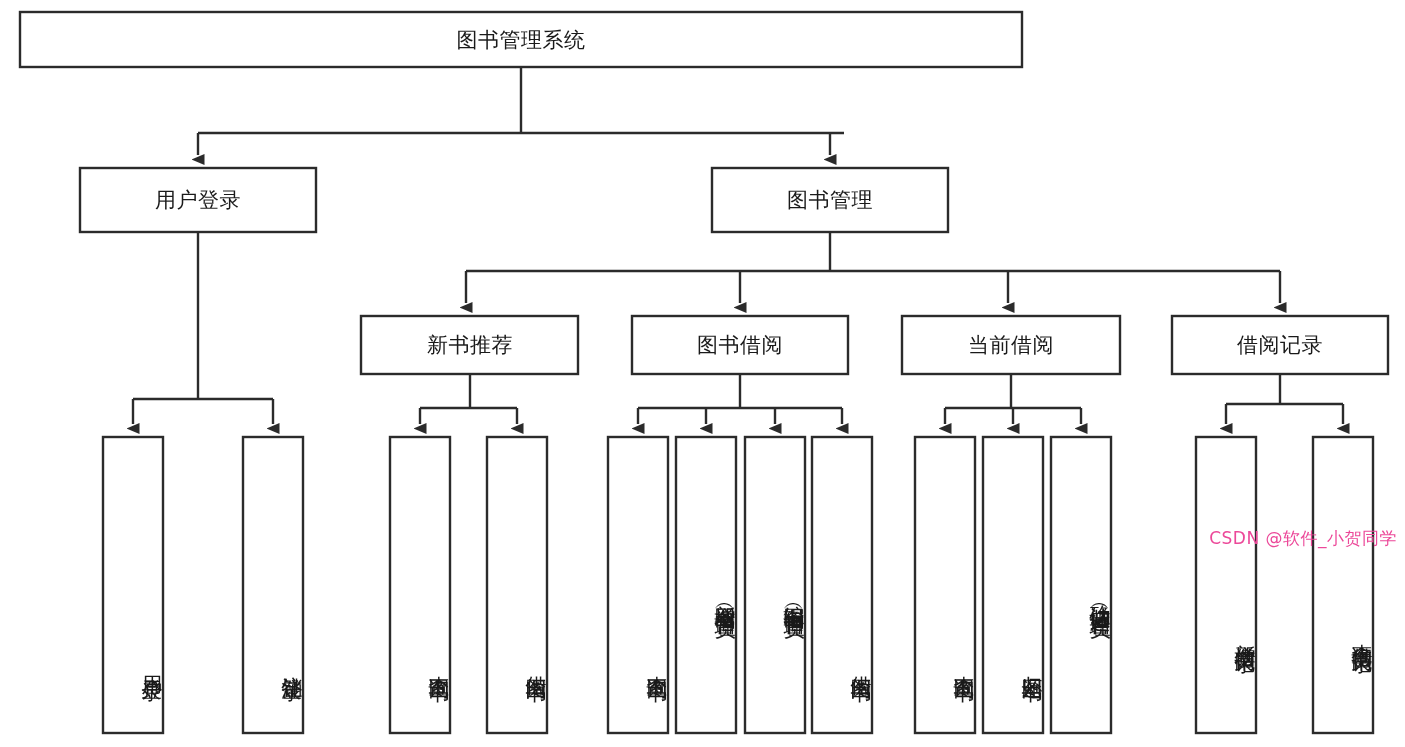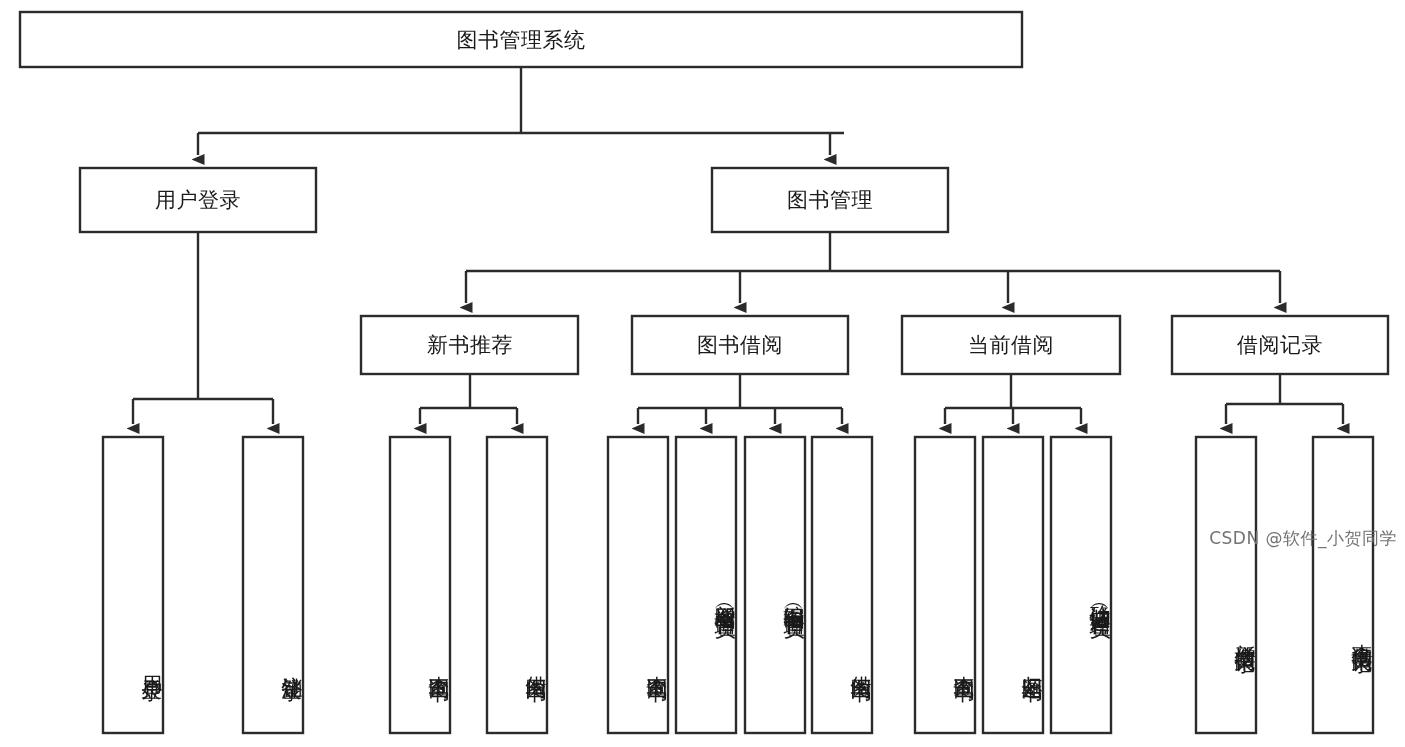--- a/index.html
+++ b/index.html
@@ -64,21 +64,21 @@
     text-align: left;
     white-space: nowrap;
     pointer-events: none;
   }
   .watermark {
     position: absolute;
     right: 8px;
     bottom: 6px;
     font-family: "DejaVu Sans", "Liberation Sans", sans-serif;
     font-size: 17px;
-    color: #737373;
+    color: #ec4899;
     letter-spacing: 0.5px;
     white-space: nowrap;
   }
 </style>
 </head>
 <body>
 
 <div id="diagram-root">
 
   <svg class="flow" viewBox="0 0 1405 747">

